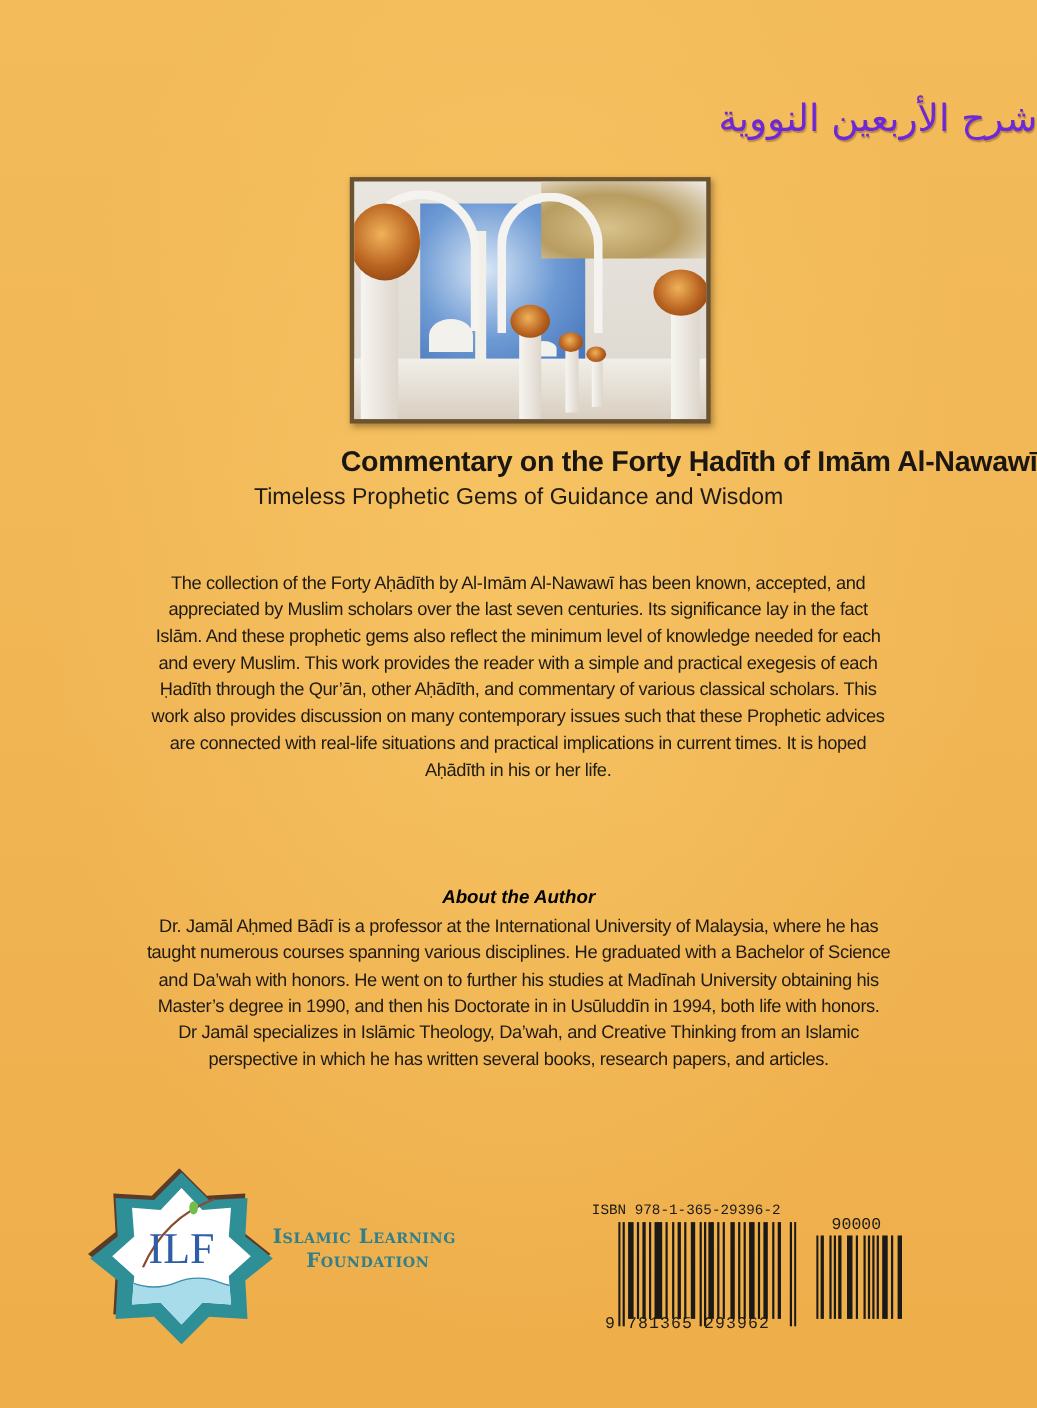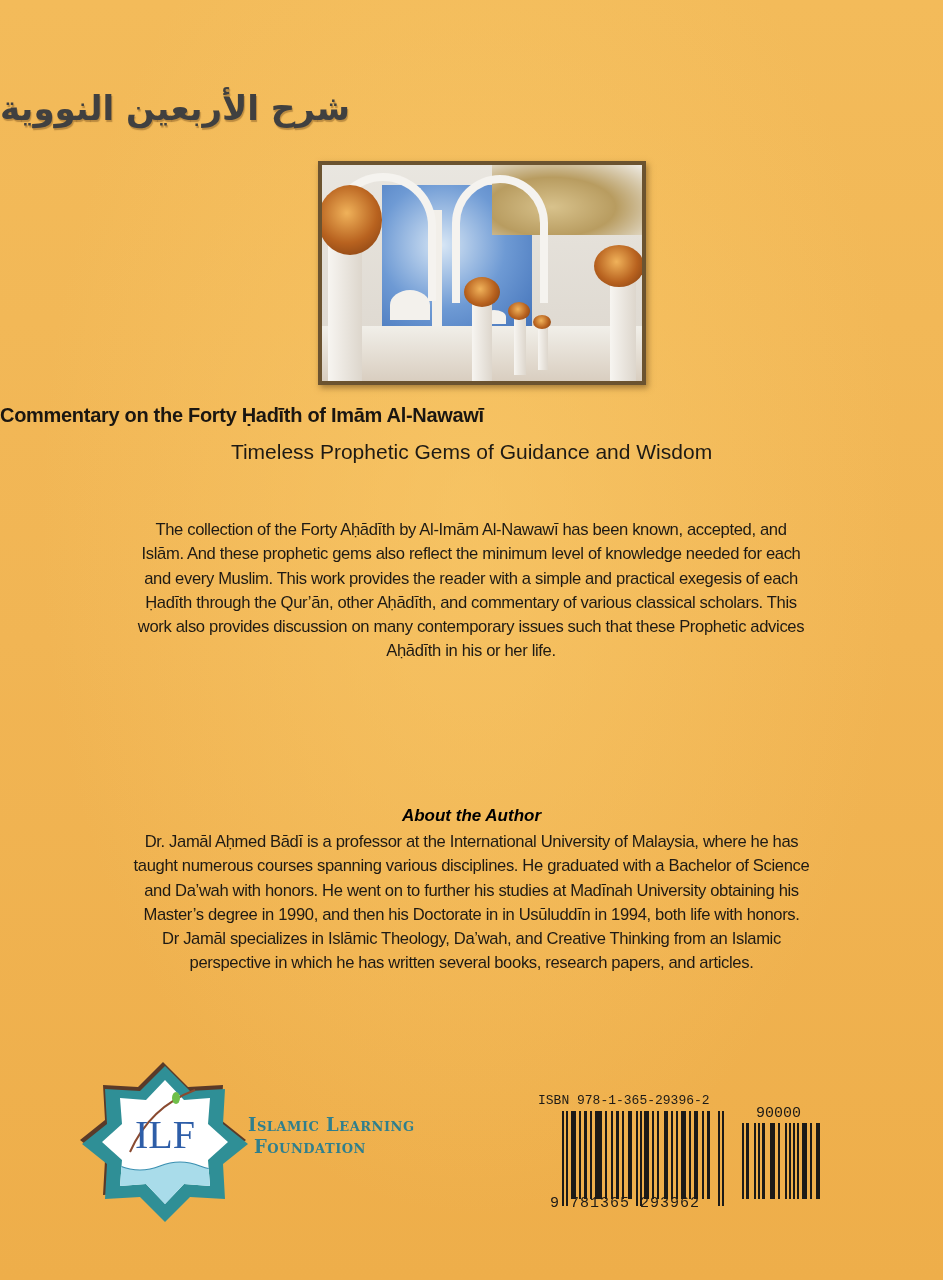--- a/index.html
+++ b/index.html
@@ -8,24 +8,24 @@
     background: #f2b652;
     background-image:
       radial-gradient(ellipse at 50% 40%, rgba(250,205,110,0.55) 0%, rgba(242,182,82,0) 65%),
       linear-gradient(180deg, #f3bb5a 0%, #f1b554 50%, #eeae4a 100%);
     font-family: "Liberation Serif", "DejaVu Serif", serif;
     color: #1e1a14;
     position: relative;
   }
   .arabic-title {
     position: absolute; left: 0; right: 0; top: 88px;
-    text-align: left;
+    text-align: right;
     font-family: "DejaVu Sans", sans-serif;
-    font-size: 34px; font-weight: bold;
-    color: #404040;
+    font-size: 34px; font-weight: normal;
+    color: #6d28d9;
     text-shadow: 1px 2px 1px rgba(120,80,30,0.45);
     direction: rtl;
   }
   .photo-frame {
     position: absolute; left: 318px; top: 161px; width: 328px; height: 224px;
     background: #6b5330;
     box-shadow: 2px 3px 6px rgba(90,60,20,0.5);
   }
   .photo {
     position: absolute; left: 4px; top: 4px; right: 4px; bottom: 4px;
@@ -40,23 +40,23 @@
   .minaret { position:absolute; left:110px; top:45px; width:10px; height:120px; background:#f2efe9; }
   .pillar { position:absolute; background: linear-gradient(90deg,#f7f5f1,#ddd6cc); }
   .capital { position:absolute; border-radius:50%;
     background: radial-gradient(circle at 45% 40%, #f0b25a 0%, #b8621f 55%, #7a3a10 100%); }
   .arch { position:absolute; border: 8px solid #f5f3ef; border-bottom:none; border-radius: 60px 60px 0 0; }
   .ceiling { position:absolute; left:170px; top:0; width:150px; height:70px;
     background: radial-gradient(ellipse at 40% 60%, #d8c28c 0%, #b89c60 50%, #efece6 100%); }
 
   .main-title {
     position: absolute; left: 0; right: 0; top: 404px;
-    text-align: left;
-    font-family: "Liberation Sans", sans-serif;
-    font-weight: bold; font-size: 20px; letter-spacing: -0.3px;
+    text-align: right;
+    font-family: "Liberation Sans", sans-serif;
+    font-weight: bold; font-size: 26px; letter-spacing: -0.3px;
     color: #1a1611;
   }
   .subtitle {
     position: absolute; left: 0; right: 0; top: 440px;
     text-align: center; font-size: 21px; color: #1e1a14;
     font-family: "Liberation Sans Narrow", "Liberation Sans", sans-serif;
   }
   .description {
     position: absolute; left: 95px; width: 752px; top: 518px;
     text-align: center; font-size: 16.6px; line-height: 24.3px;
@@ -78,21 +78,21 @@
     letter-spacing: -0.35px;
     color: #1e1a14;
   }
   .author-bio span { display:block; white-space: nowrap; }
 
   .logo { position: absolute; left: 80px; top: 1062px; width: 170px; height: 160px; }
   .logo-text {
     position: absolute; left: 248px; top: 1114px;
     font-family: "DejaVu Serif", serif; font-weight: bold;
     color: #2f7f8d; font-size: 16px; line-height: 22px;
-    letter-spacing: 0.5px;
+    text-align: center; letter-spacing: 0.5px;
     font-variant: small-caps;
   }
   .logo-text .l1 { font-size: 18px; }
   .logo-text .l2 { font-size: 18px; padding-left: 6px; }
 
   .barcode-area { position: absolute; left: 536px; top: 1093px; width: 300px; height: 120px; }
   .isbn-text {
     position: absolute; left: 2px; top: 0; font-family: "Liberation Mono", monospace;
     font-size: 13px; color: #1c1a17; white-space: nowrap;
   }
@@ -133,24 +133,26 @@
     <div class="pillar" style="left:288px;top:115px;width:26px;height:110px;"></div>
     <div class="capital" style="left:272px;top:80px;width:50px;height:42px;"></div>
   </div>
 </div>
 
 <div class="main-title">Commentary on the Forty Ḥadīth of Imām Al-Nawawī</div>
 <div class="subtitle">Timeless Prophetic Gems of Guidance and Wisdom</div>
 
 <div class="description">
   <span>The collection of the Forty Aḥādīth by Al-Imām Al-Nawawī has been known, accepted, and</span>
+  <span>appreciated by Muslim scholars over the last seven centuries.  Its significance lay in the fact</span>
   <span>Islām.  And these prophetic gems also reflect the minimum level of knowledge needed for each</span>
   <span>and every Muslim.  This work provides the reader with a simple and practical exegesis of each</span>
   <span>Ḥadīth through the Qur’ān, other Aḥādīth, and commentary of various classical scholars.  This</span>
   <span>work also provides discussion on many contemporary issues such that these Prophetic advices</span>
+  <span>are connected with real-life situations and practical implications in current times.  It is hoped</span>
   <span>Aḥādīth  in his or her life.</span>
 </div>
 
 <div class="about-heading">About the Author</div>
 <div class="author-bio">
   <span>Dr. Jamāl Aḥmed Bādī is a professor at the International University of Malaysia, where he has</span>
   <span>taught numerous courses spanning various disciplines.  He graduated with a Bachelor of Science</span>
   <span>and Da’wah with honors.  He went on to further his studies at Madīnah University obtaining his</span>
   <span>Master’s degree in 1990, and then his Doctorate in in Usūluddīn in 1994, both life with honors.</span>
   <span>Dr Jamāl specializes in Islāmic Theology, Da’wah, and Creative Thinking from an Islamic</span>

